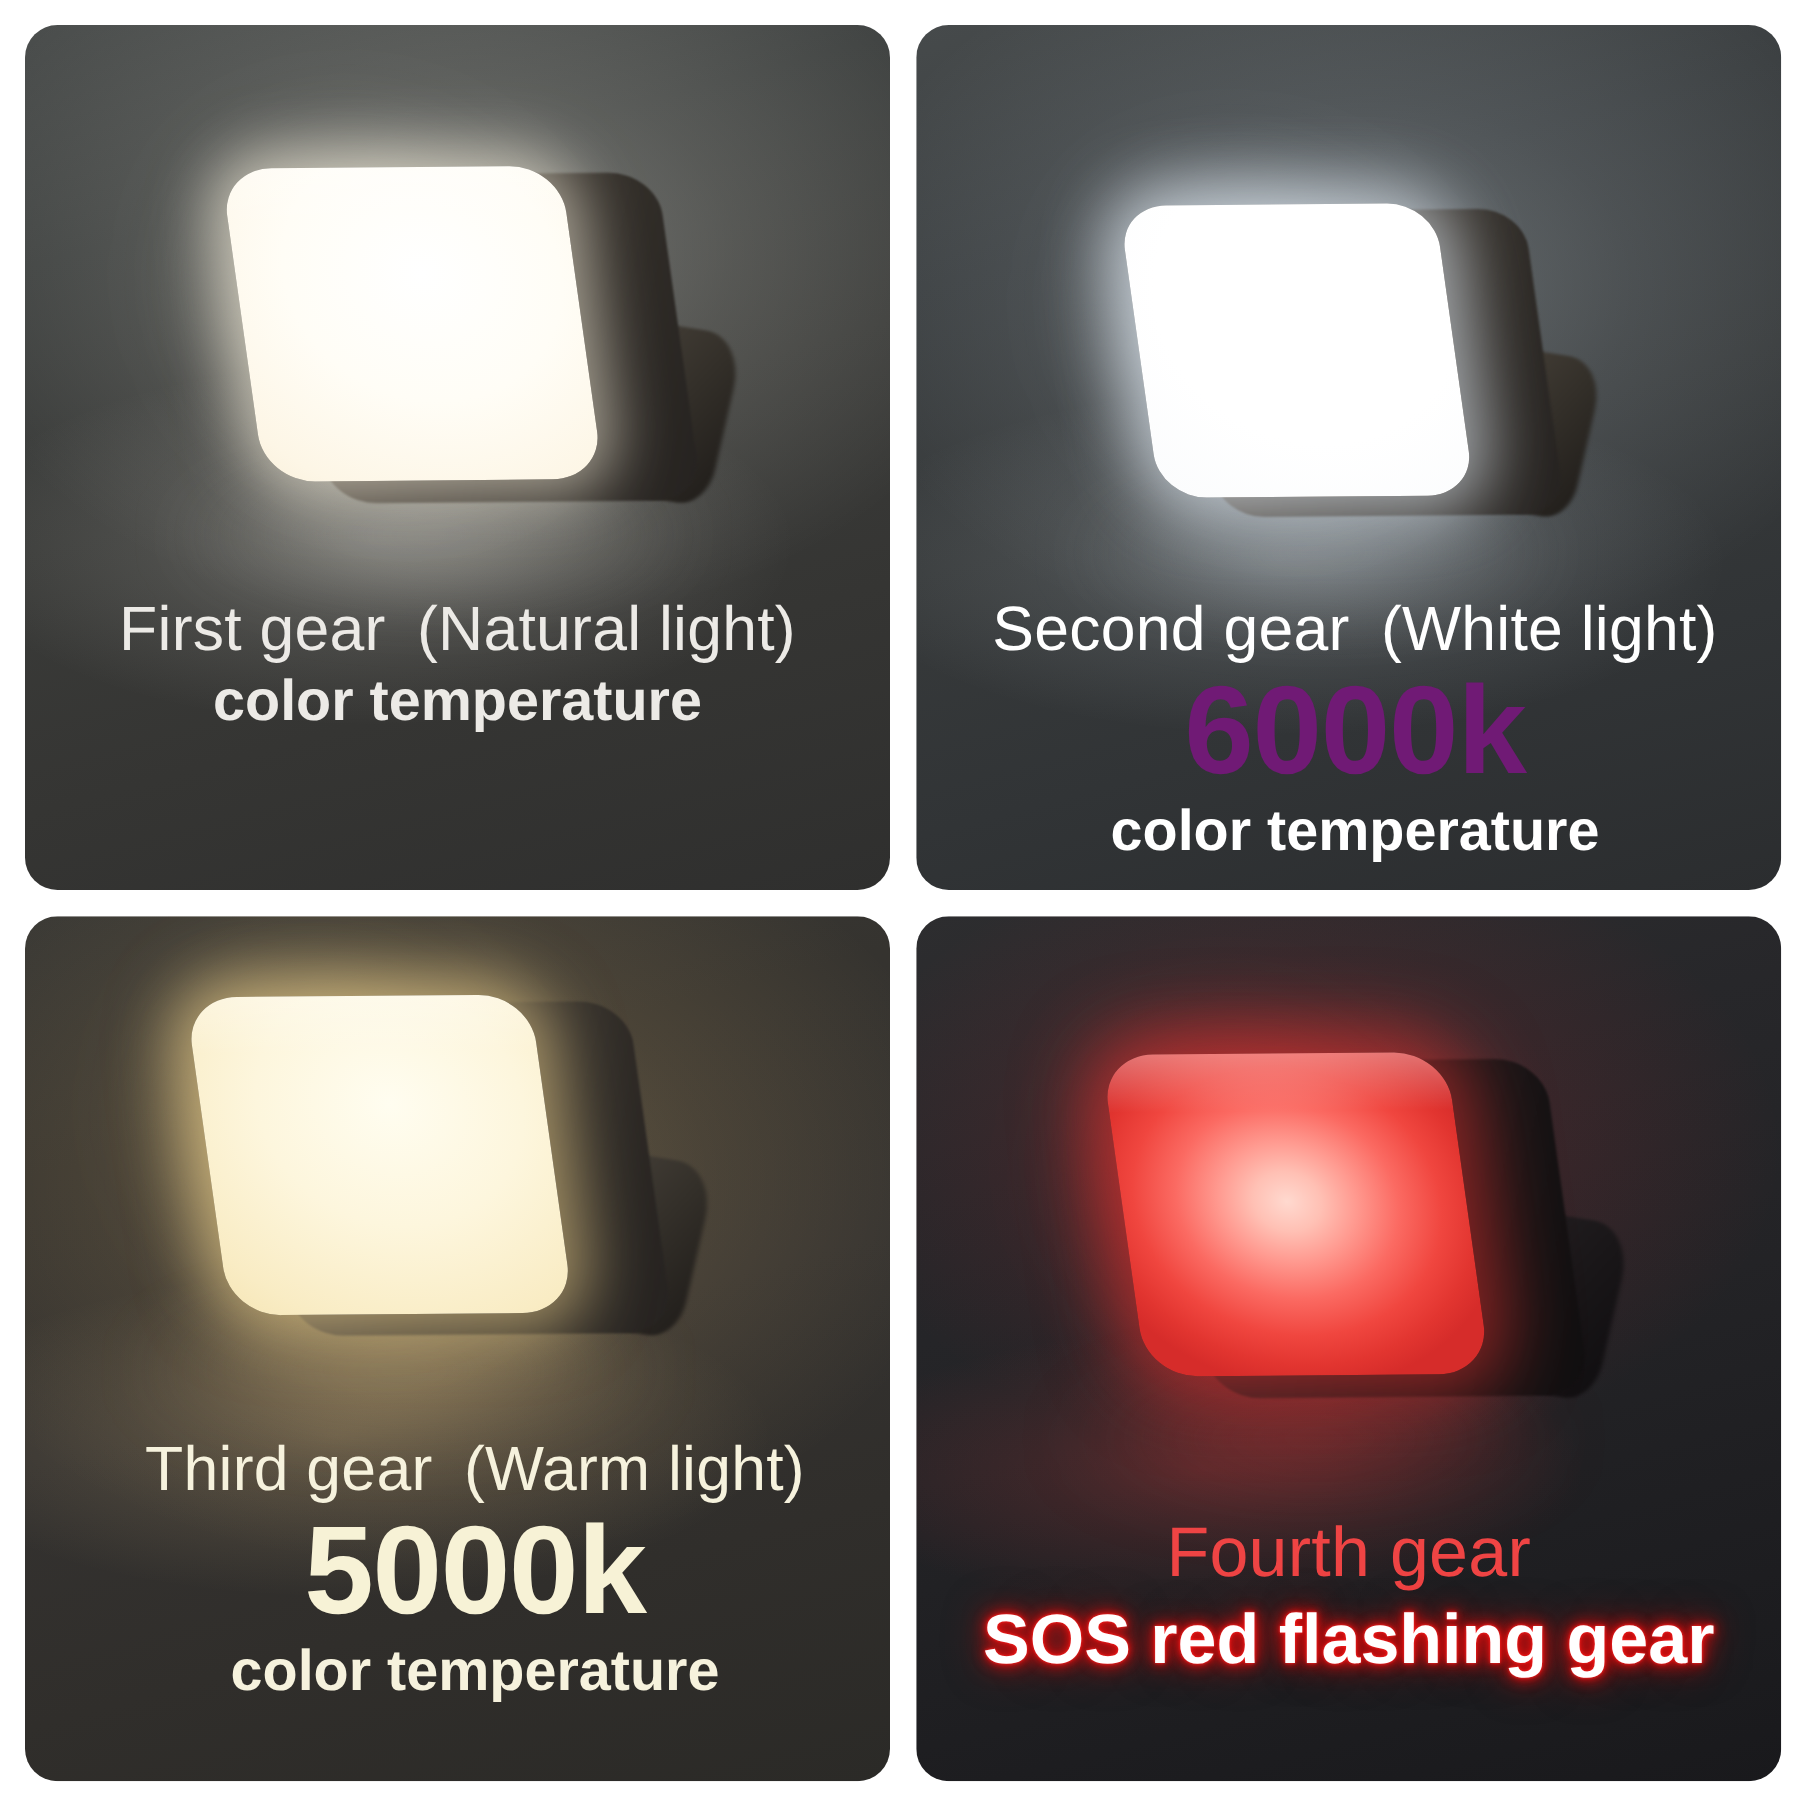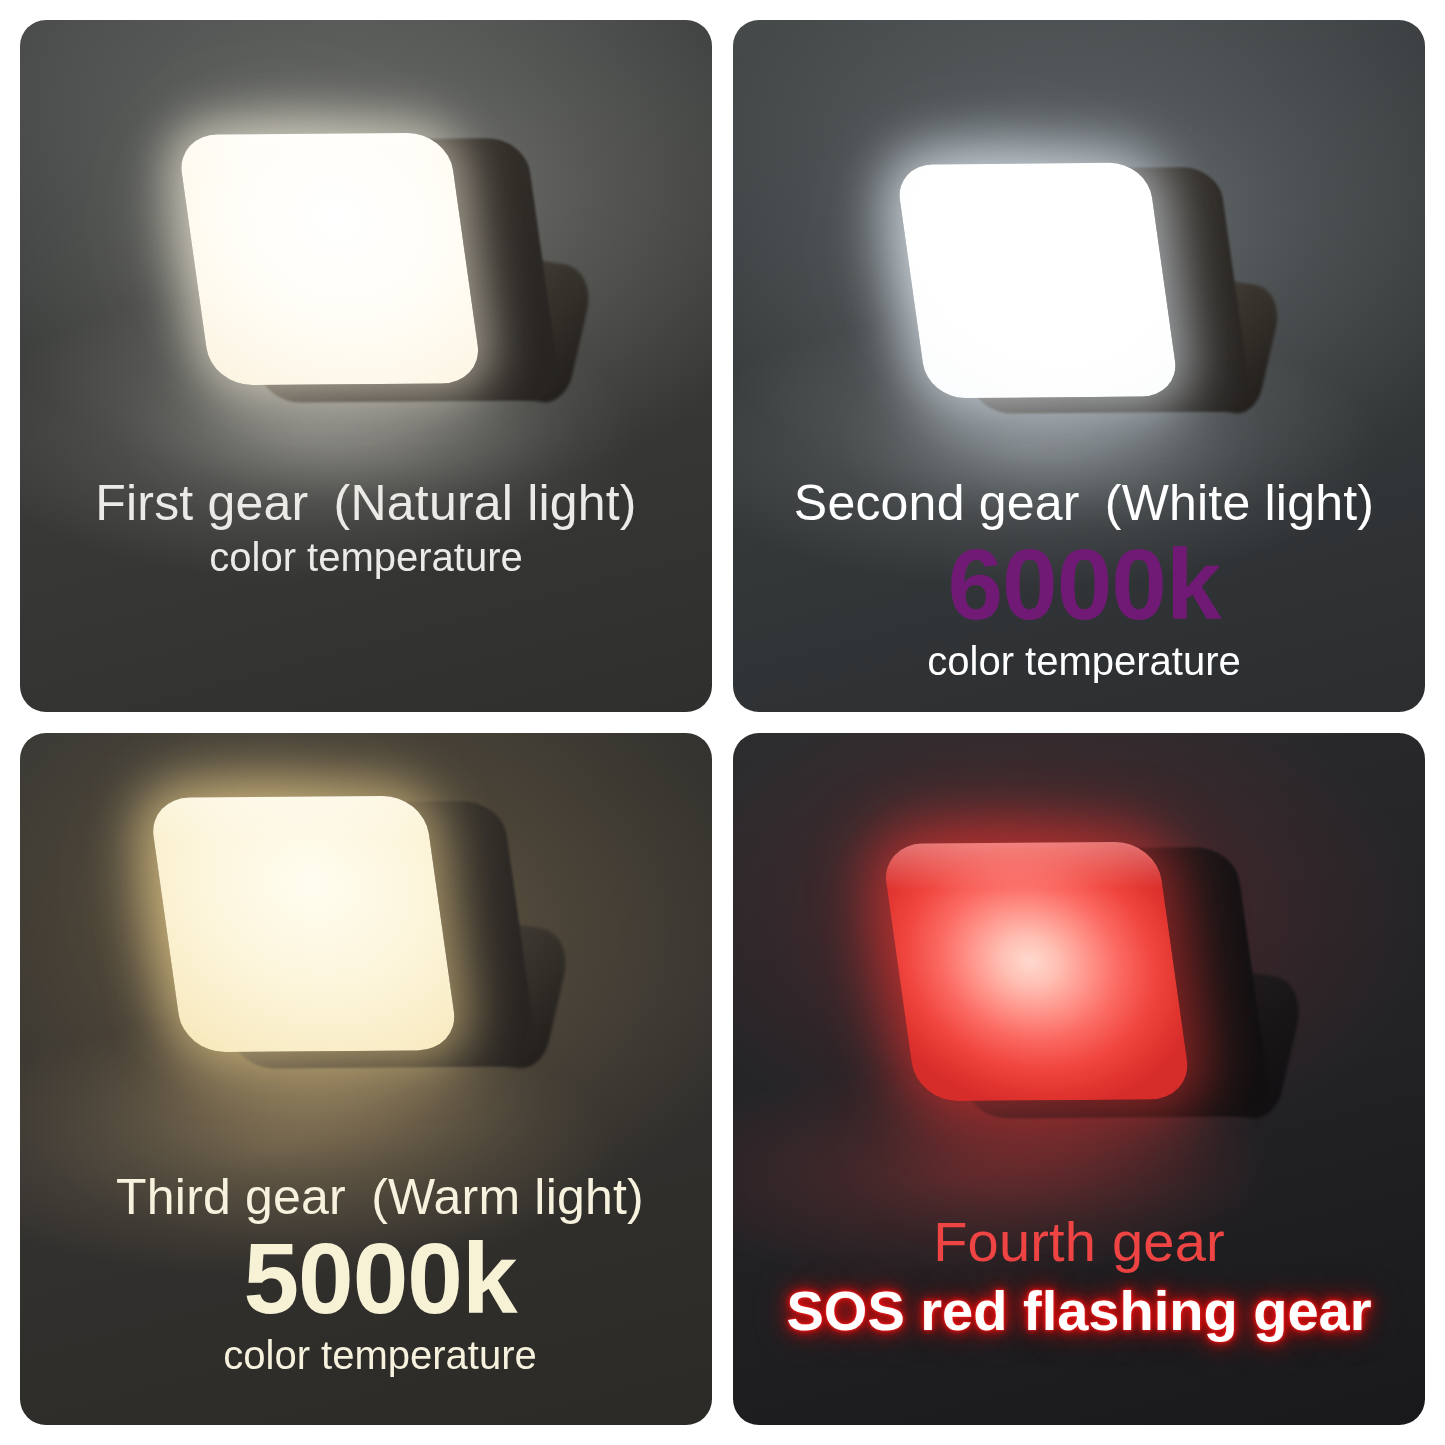--- a/index.html
+++ b/index.html
@@ -198,23 +198,23 @@
     white-space: nowrap;
   }
   .cap-big {
     font-size: 100px;
     line-height: 1.02;
     font-weight: 700;
     letter-spacing: -1px;
     margin-top: 2px;
   }
   .cap-line3 {
-    font-size: 40px;
+    font-size: 46px;
     line-height: 1.1;
-    font-weight: 400;
+    font-weight: 700;
     margin-top: 4px;
   }
   .cap-sos {
     font-size: 56px;
     line-height: 1.12;
     font-weight: 700;
     letter-spacing: 0px;
     white-space: nowrap;
     margin-top: 6px;
   }
@@ -235,21 +235,21 @@
       0 0 2px #ff2a2a,
       0 0 5px #ee1111,
       0 0 11px #e00d0d,
       0 0 20px rgba(224,13,13,0.85),
       0 0 34px rgba(210,10,10,0.55);
   }
 
   
   .p1 .caption { top: 455px; }
   .p2 .caption { top: 455px; padding-left: 32px; }
-  .p3 .caption { top: 436px; margin-left: 28px; }
+  .p3 .caption { top: 414px; margin-left: 28px; }
   .p4 .caption { top: 478px; }
 
   
   .p1 .lamp { left: 178px; top: 112px; width: 345px; height: 288px; }
   .p1 .reflection { left: 112px; top: 352px; width: 430px; height: 112px; }
 
   .p2 .lamp { left: 182px; top: 142px; width: 320px; height: 268px; }
   .p2 .reflection { left: 120px; top: 372px; width: 400px; height: 100px; }
 
   .p3 .lamp { left: 150px; top: 62px; width: 350px; height: 292px; }

